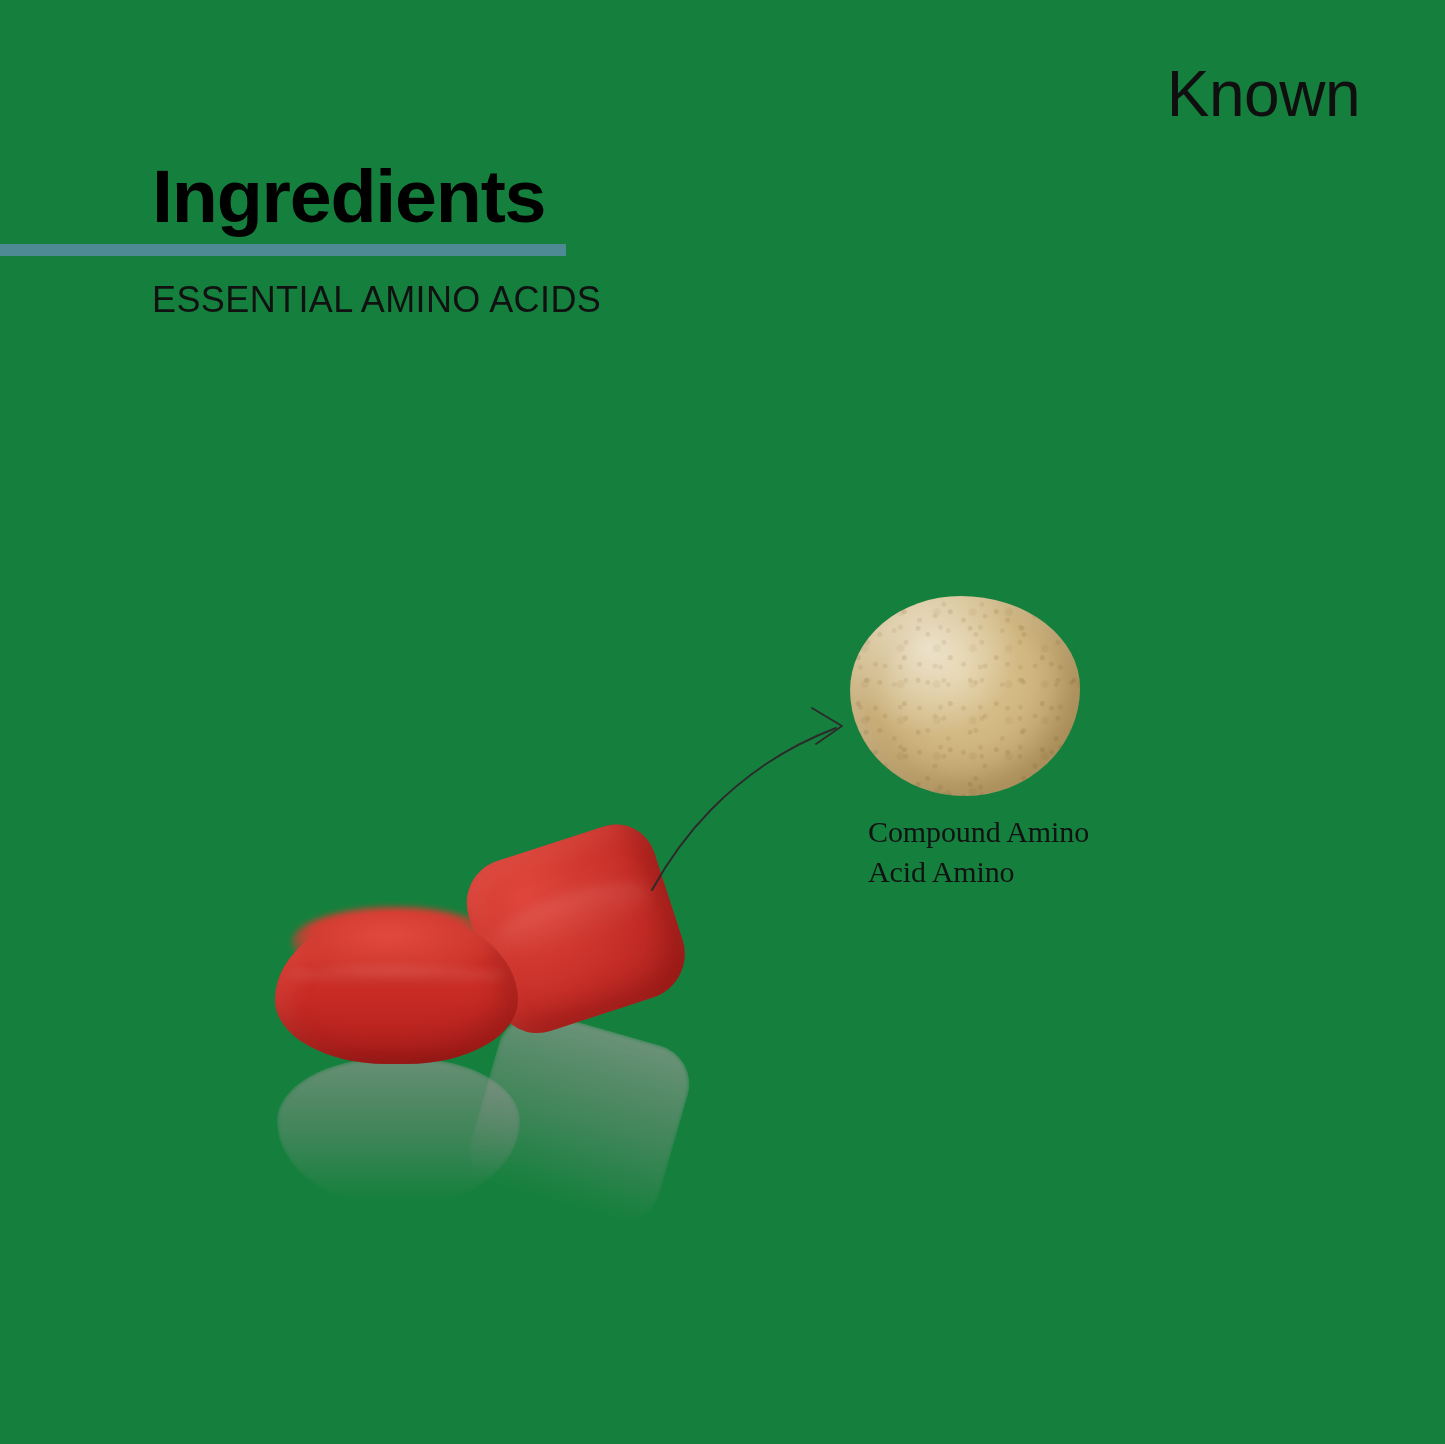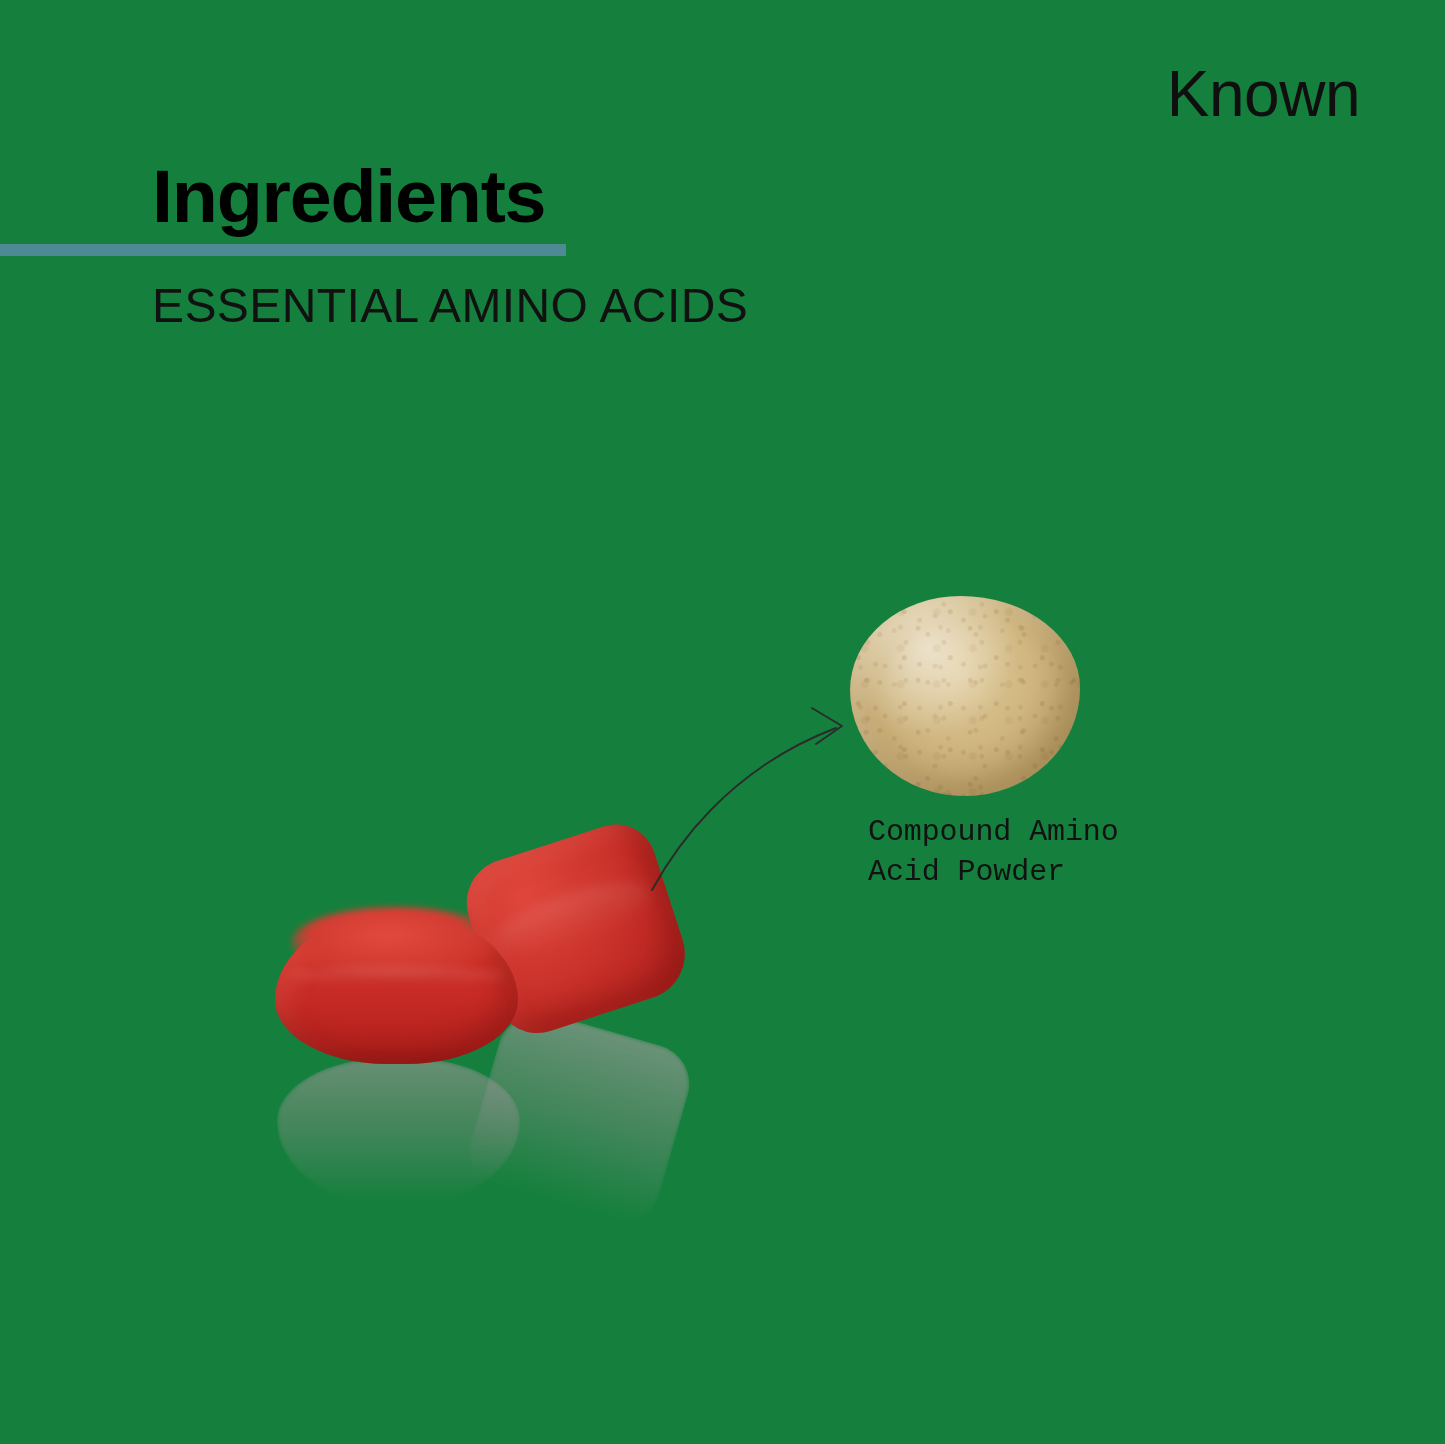--- a/index.html
+++ b/index.html
@@ -56,21 +56,21 @@
   }
   .title-rule {
     margin-top: 10px;
     width: 566px;
     height: 12px;
     background: #4e8a93;
   }
   .page-subtitle {
     margin: 26px 0 0 152px;
     font-family: "Liberation Sans", sans-serif;
-    font-size: 48px;
+    font-size: 36px;
     font-weight: 400;
     letter-spacing: 0.4px;
     color: #111111;
     line-height: 1;
     white-space: nowrap;
   }
 
   
   .powder-group {
     position: absolute;
@@ -107,21 +107,21 @@
       radial-gradient(circle at 82% 64%, rgba(150,122,68,0.26) 0 2px, transparent 3px),
       radial-gradient(circle at 41% 45%, rgba(170,142,82,0.22) 0 3px, transparent 5px);
     background-size: 46px 46px, 52px 52px, 38px 38px, 44px 44px, 50px 50px, 40px 40px, 48px 48px, 54px 54px, 36px 36px;
   }
 
   .ingredient-label {
     position: absolute;
     left: 868px;
     top: 812px;
     width: 300px;
-    font-family: Liberation Mono, monospace;
+    font-family: Liberation Serif, serif;
     font-size: 30px;
     font-weight: 400;
     line-height: 40px;
     color: #121212;
     letter-spacing: -0.1px;
   }
 
   
   .callout-arrow {
     position: absolute;
@@ -262,16 +262,16 @@
   </svg>
 
   <div class="powder-group">
     <div class="powder-mound">
       <div class="powder-texture"></div>
     </div>
   </div>
 
   <div class="ingredient-label">
     <div>Compound Amino</div>
-    <div>Acid Powder</div>
+    <div>Acid Amino</div>
   </div>
 
 </div>
 
 </body></html>

